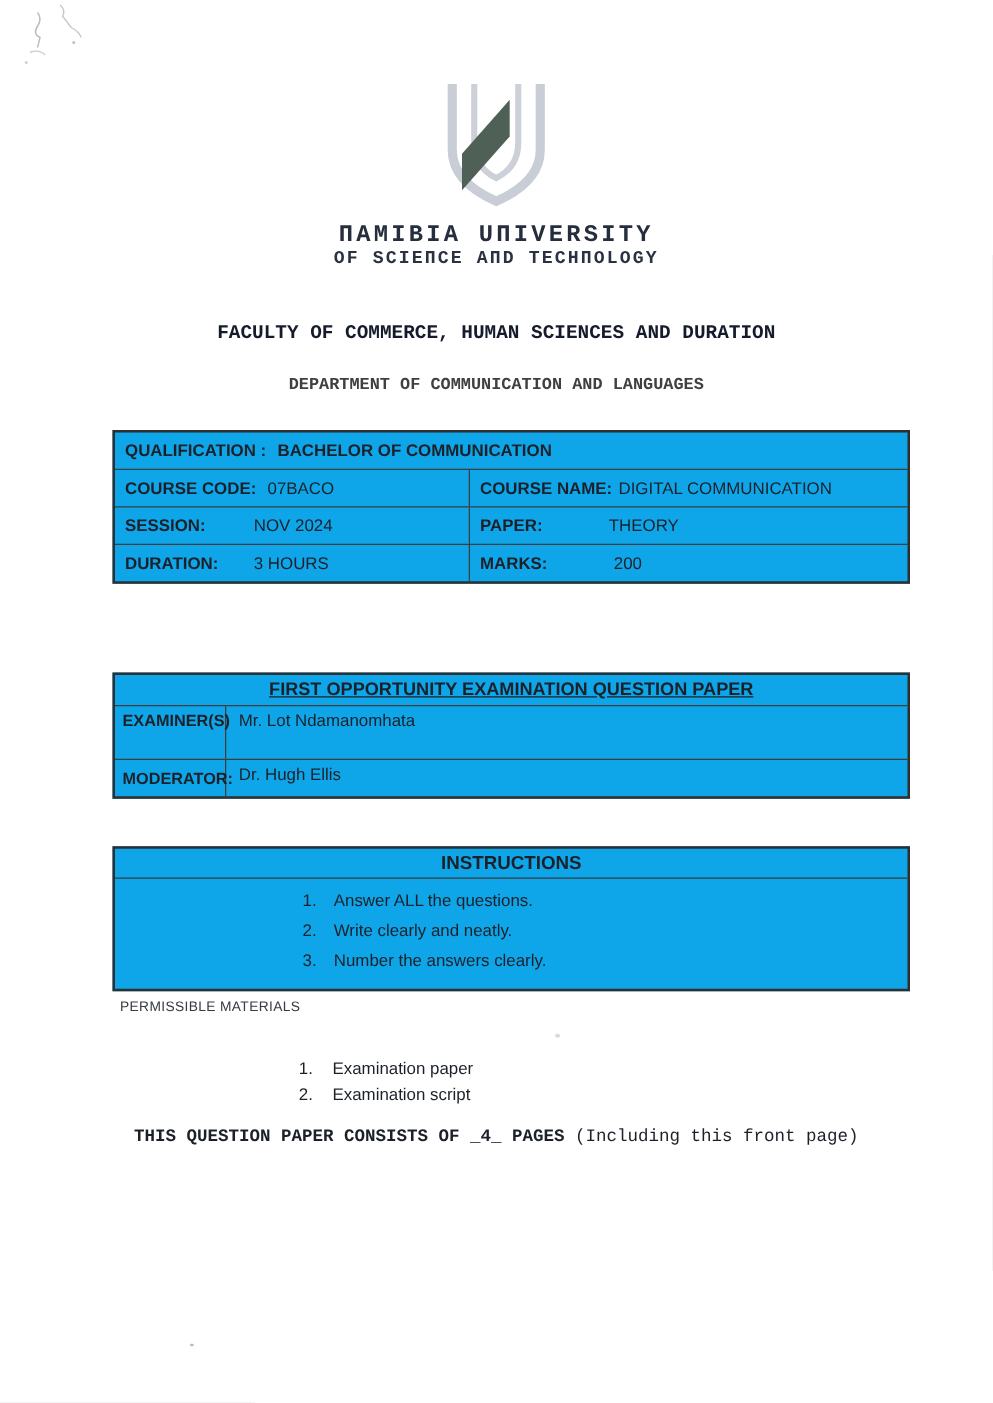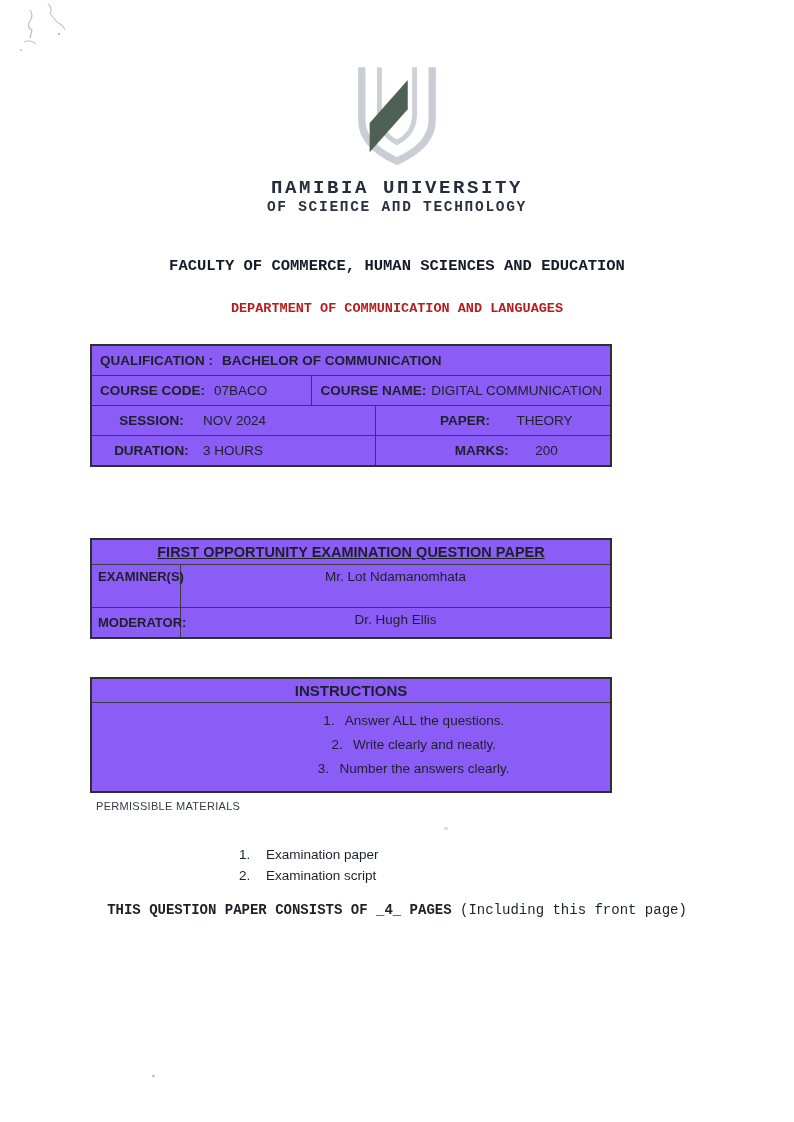--- a/index.html
+++ b/index.html
@@ -9,24 +9,24 @@
     position:relative; width:794px; height:1122px; margin:0 auto;
     background:#ffffff; color:#1c2129; overflow:hidden;
   }
   .abs { position:absolute; }
   .centered { left:0; width:794px; text-align:center;font-family:Liberation Mono, monospace; }
 
   
   .wordmark1 { top:177px; font-size:19px; font-weight:700; letter-spacing:2.6px; color:#262e3d; }
   .wordmark2 { top:199px; font-size:14.5px; font-weight:600; letter-spacing:1.7px; color:#2a3140; }
   .faculty   { top:257px; font-size:15.5px; font-weight:700; color:#151b2a; }
-  .dept      { top:301px; font-size:13.5px; font-weight:700; color:#b91c1c; }
+  .dept      { top:301px; font-size:13.5px; font-weight:700; color:#404040; }
 
   
-  .tbl { left:90px; width:522px; border:2px solid #2f2f2f; background:#8b5cf6;text-align:center; }
+  .tbl { left:90px; width:638px; border:2px solid #2f2f2f; background:#0ea5e9; }
   .trow { display:flex; border-top:1px solid #3d3d3d; align-items:center; }
   .trow:first-child { border-top:none; }
   .c { padding:0 8px; white-space:nowrap; }
   .c1 { width:284px; border-right:1px solid #3d3d3d; align-self:stretch; display:flex; align-items:center; padding:0 8px; }
   .c2 { flex:1; }
   .lbl { font-weight:700; }
   .val {}
   .gap-sm { display:inline-block; width:9px; }
   .lbl-tab { font-weight:700; display:inline-block; width:103px; }
   .t1 { top:344px; font-size:13.5px; }
@@ -78,21 +78,21 @@
 
   <svg class="abs" style="left:353px; top:62px;" width="88" height="113" viewBox="0 0 90 113">
     <path d="M9,4 V58 Q9,84 45,100 Q81,84 81,58 V4" stroke="#c9cdd5" stroke-width="7.5" fill="none"></path>
     <path d="M27,4 V52 Q27,72 45,81 Q63,72 63,52 V4" stroke="#ccd0d7" stroke-width="5" fill="none"></path>
     <polygon points="17,61 56,17 56,47 17,91" fill="#4f6156"></polygon>
   </svg>
 
   <div class="abs centered wordmark1">ПAMIBIA UПIVERSITY</div>
   <div class="abs centered wordmark2">OF SCIEПCE AПD TECHПOLOGY</div>
 
-  <div class="abs centered faculty">FACULTY OF COMMERCE, HUMAN SCIENCES AND EDUCATION</div>
+  <div class="abs centered faculty">FACULTY OF COMMERCE, HUMAN SCIENCES AND DURATION</div>
   <div class="abs centered dept">DEPARTMENT OF COMMUNICATION AND LANGUAGES</div>
 
   <div class="abs tbl t1">
     <div class="trow r1">
       <div class="c">
         <span class="lbl">QUALIFICATION :</span><span class="gap-sm"></span><span class="lbl">BACHELOR OF COMMUNICATION</span>
       </div>
     </div>
     <div class="trow">
       <div class="c1">

